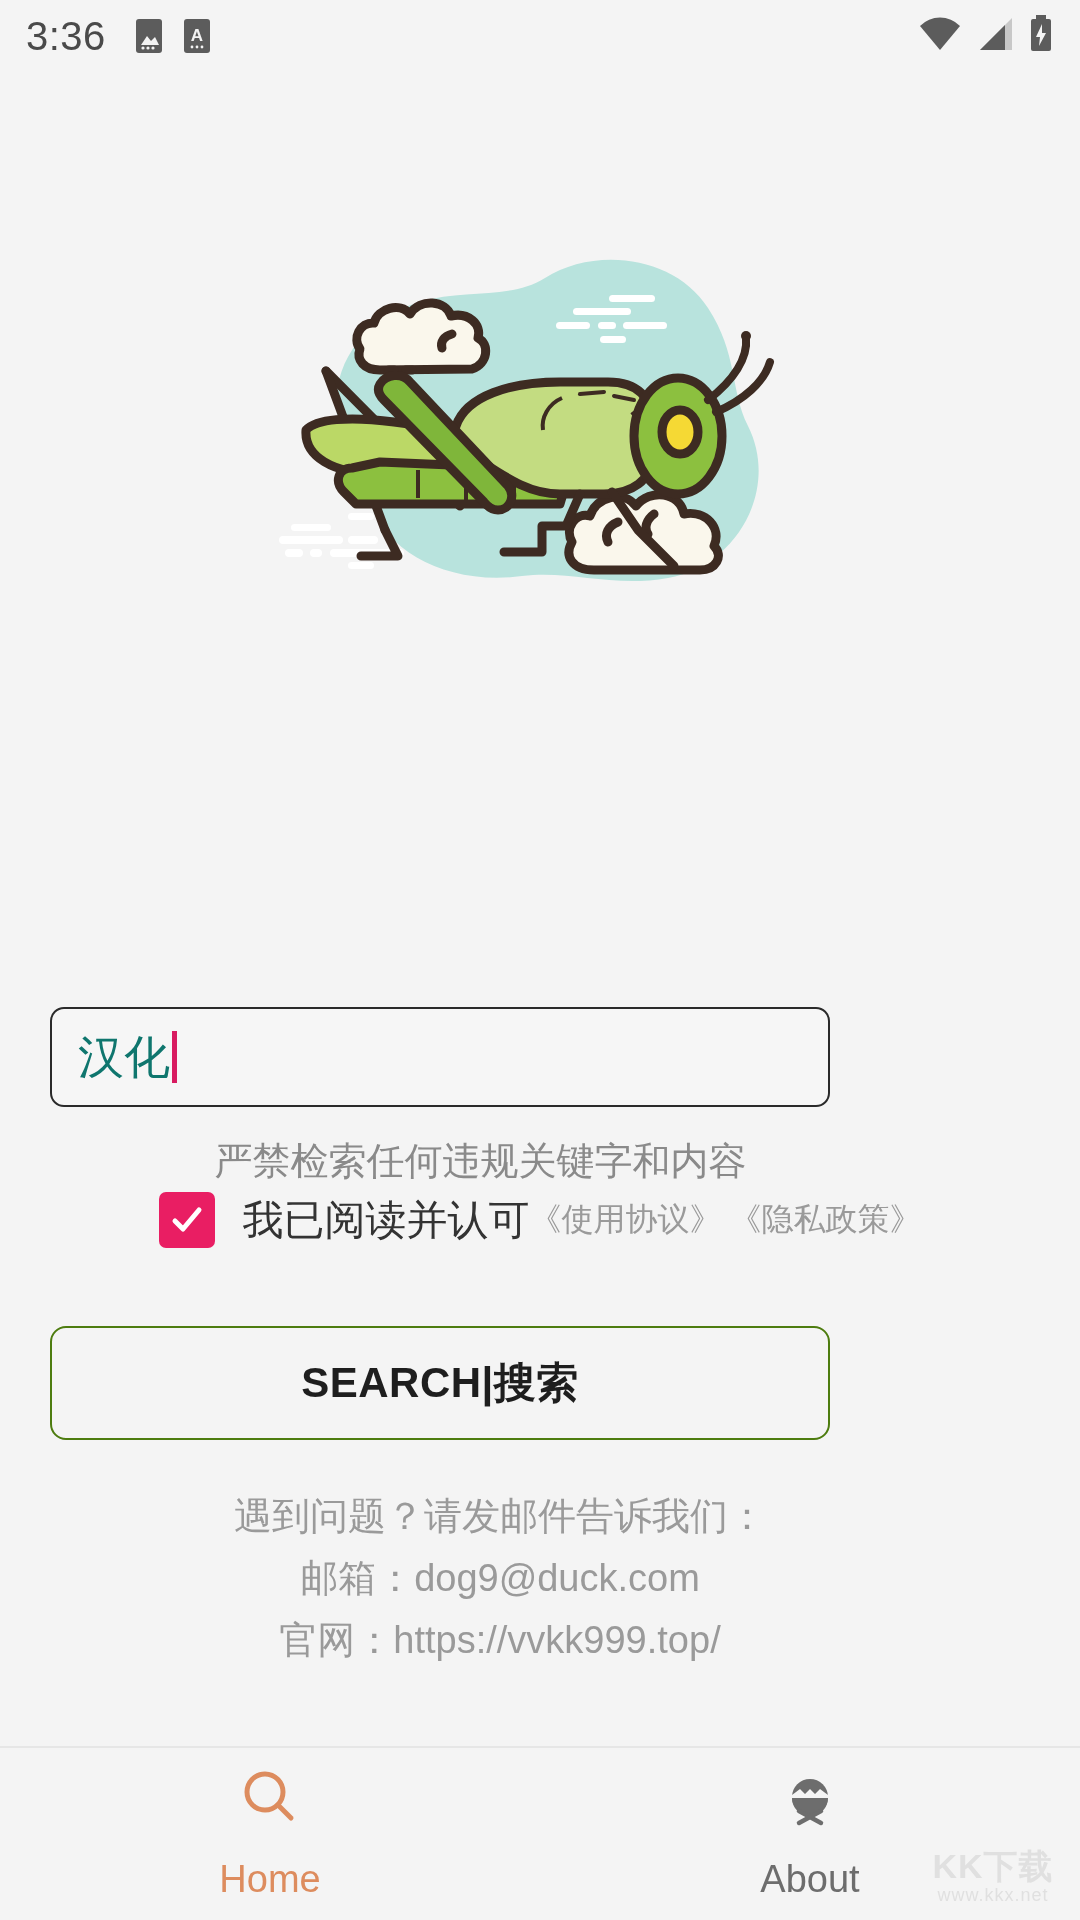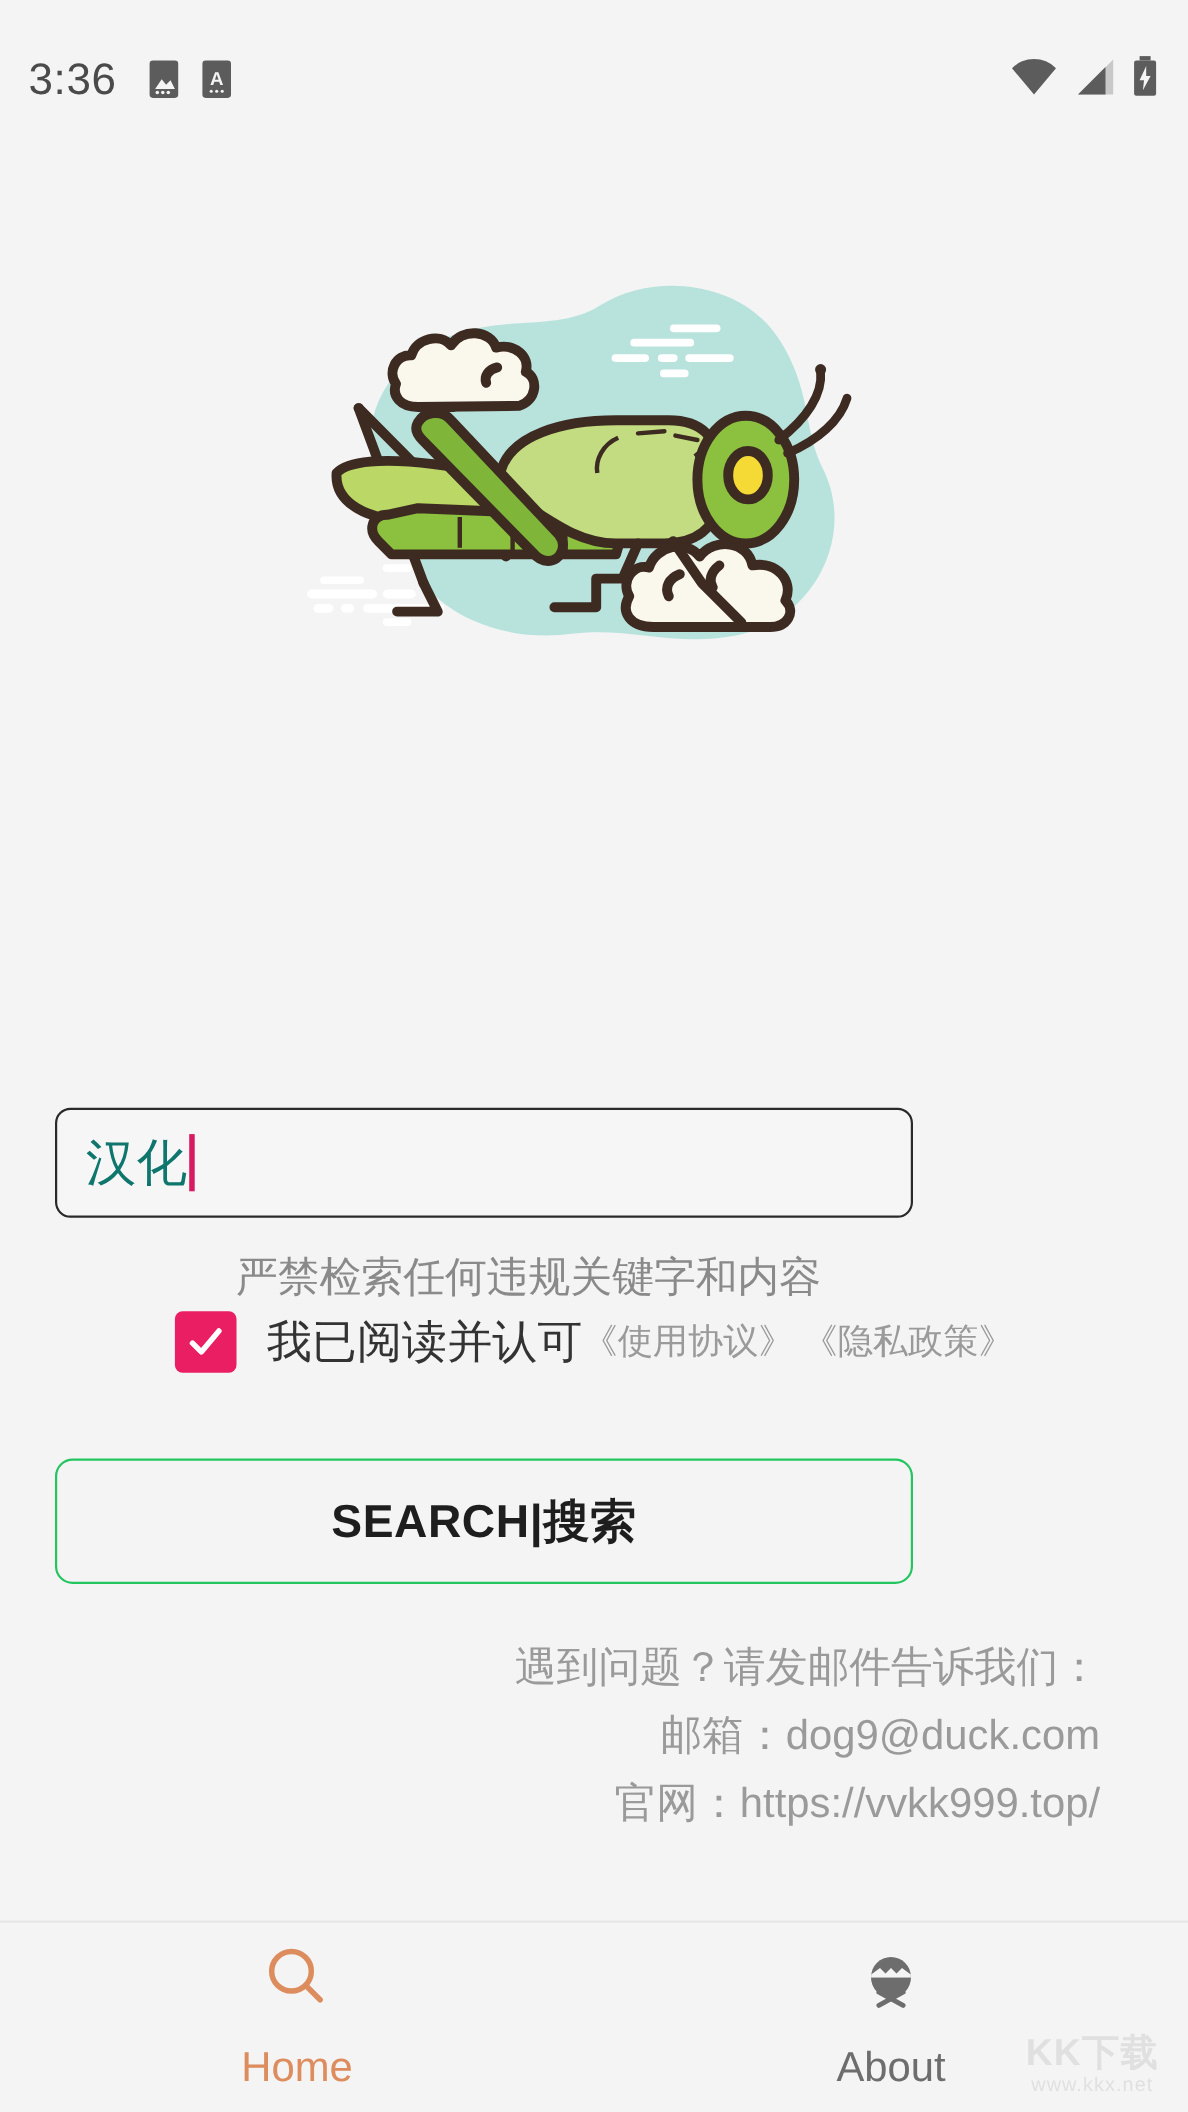--- a/index.html
+++ b/index.html
@@ -7,21 +7,21 @@
     width:1080px; height:1920px;
     background:#F4F4F4;
     font-family:"Liberation Sans","DejaVu Sans",sans-serif;
     overflow:hidden;
   }
   .screen { position:relative; width:1080px; height:1920px; background:#F4F4F4; }
 
   
   .statusbar {
     position:absolute; top:0; left:0; width:1080px; height:72px;
-    display:flex; align-items:center; padding:0 26px;margin-top:36px;
+    display:flex; align-items:center; padding:0 26px;
   }
   .sb-time { font-size:40px; color:#4A4A4A; letter-spacing:0.5px; font-weight:400; }
   .sb-left-icons { display:flex; align-items:center; gap:14px; margin-left:26px; }
   .sb-icon { width:34px; height:38px; }
   .sb-right { margin-left:auto; display:flex; align-items:center; gap:12px; }
 
   
   .hero { position:absolute; top:230px; left:0; width:1080px; height:400px;
           display:flex; align-items:center; justify-content:center; }
 
@@ -46,26 +46,26 @@
   .checkbox {
     width:56px; height:56px; background:#E91E63; border-radius:7px;
     display:flex; align-items:center; justify-content:center; flex:none;
   }
   .agree-main { font-size:41px; color:#333; margin-left:28px; }
   .agree-link { font-size:32px; color:#9A9A9A; }
   .agree-link + .agree-link { margin-left:8px; }
 
   .search-btn {
     position:absolute; left:50px; top:1326px; width:780px; height:114px;
-    background:#F4F4F4; border:2px solid #22c55e; border-radius:16px;
+    background:#F4F4F4; border:2px solid #4d7c0f; border-radius:16px;
     display:flex; align-items:center; justify-content:center;
     font-size:42px; color:#1E1E1E; font-weight:700; letter-spacing:0.5px;
   }
 
-  .footer { position:absolute; left:0; top:1485px; width:1000px; text-align:right; }
+  .footer { position:absolute; left:0; top:1485px; width:1000px; text-align:center; }
   .footer div { font-size:38px; color:#9A9A9A; line-height:62px; }
 
   
   .bottomnav {
     position:absolute; left:0; bottom:0; width:1080px; height:174px;
     background:#F4F4F4; border-top:2px solid #E6E6E6;
     display:flex;
   }
   .navitem { flex:1; display:flex; flex-direction:column; align-items:center; justify-content:center; gap:25px; }
   .navlabel { font-size:38px; }

